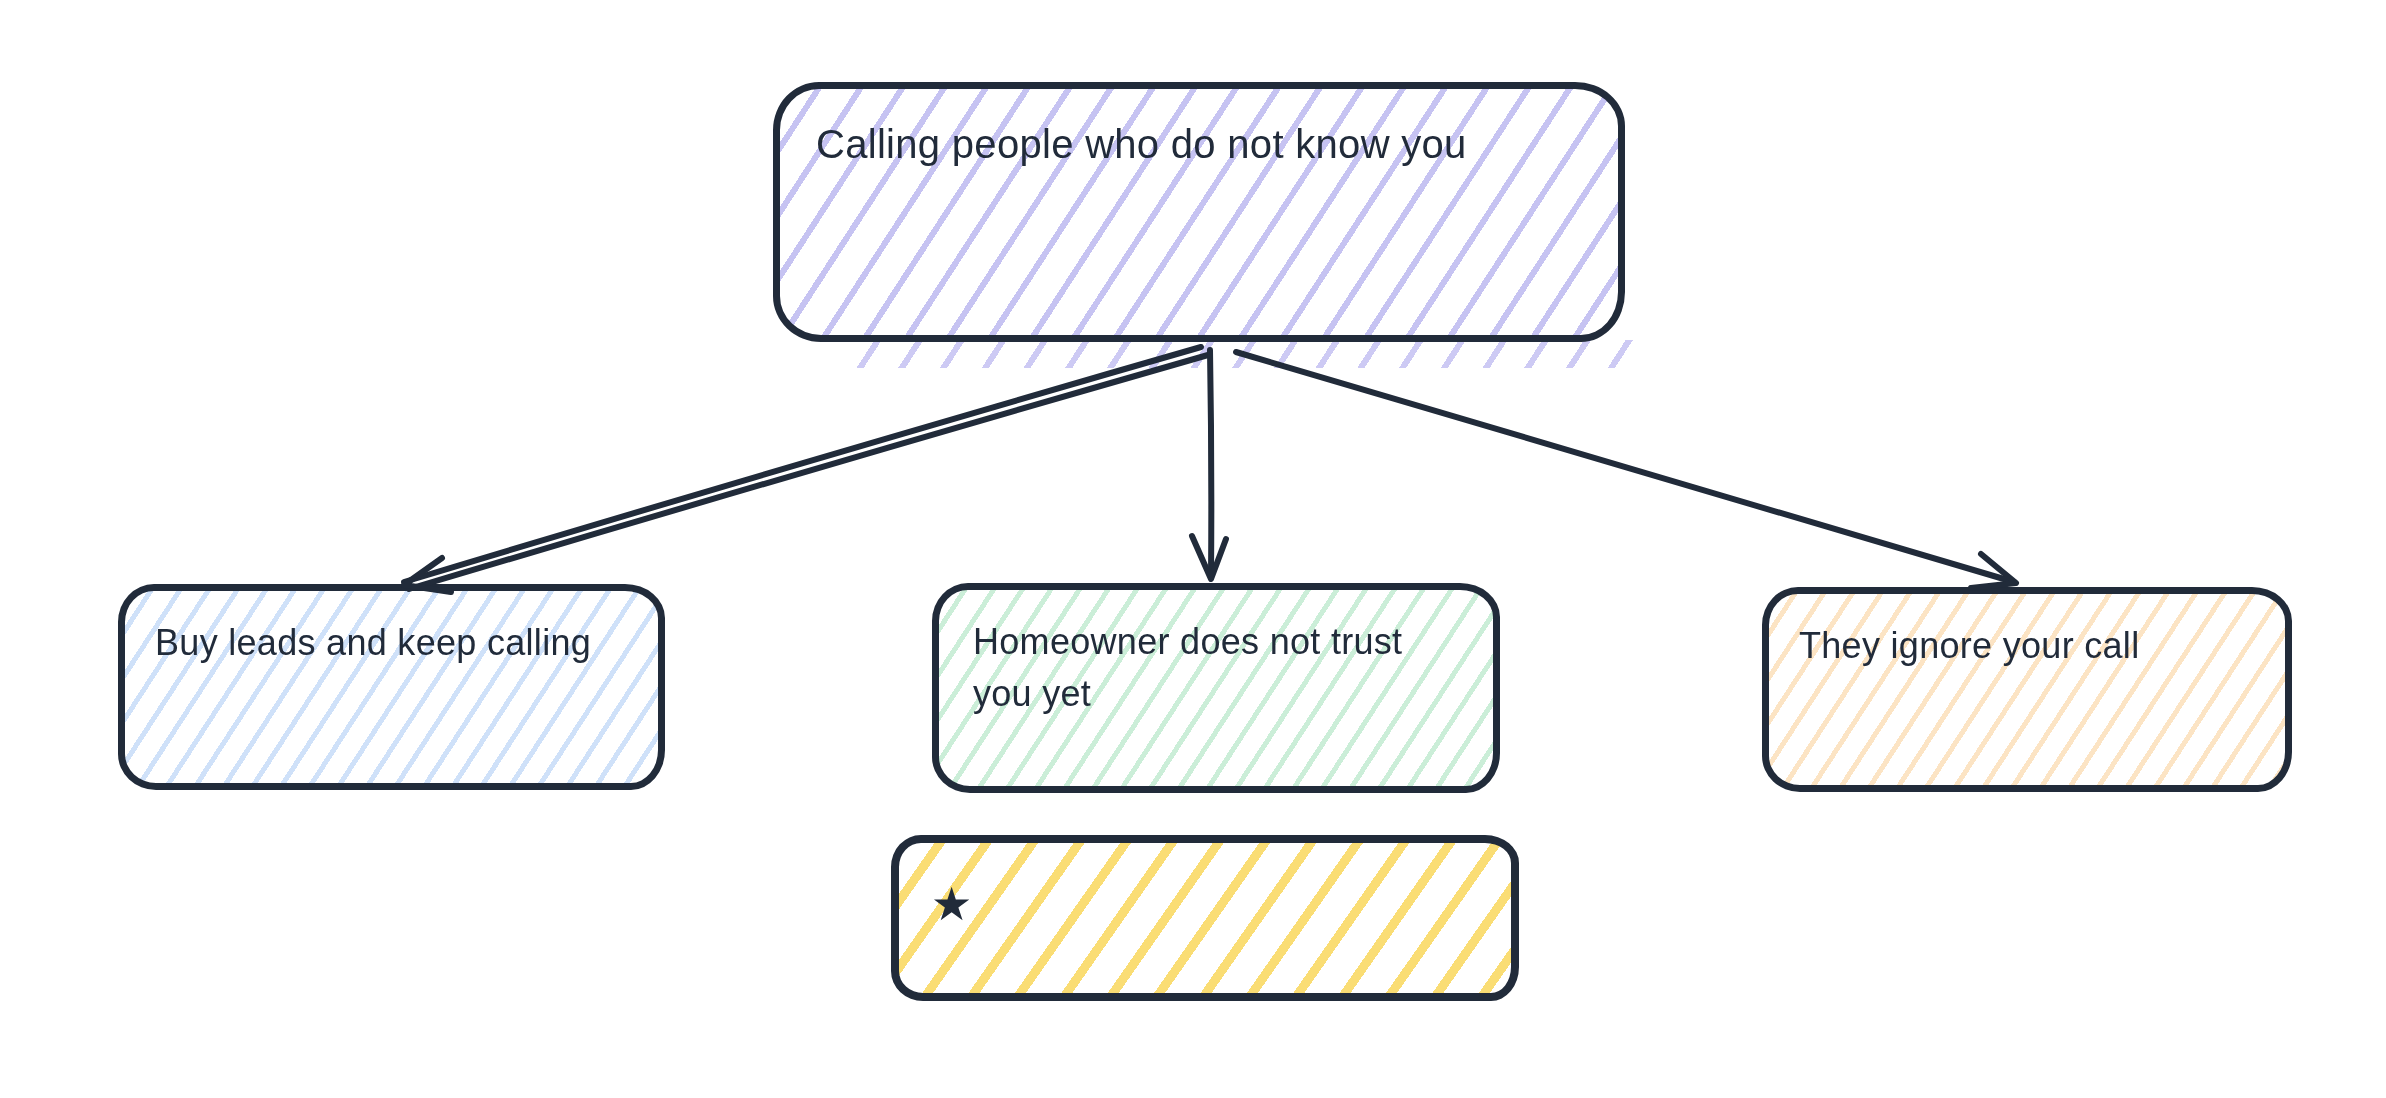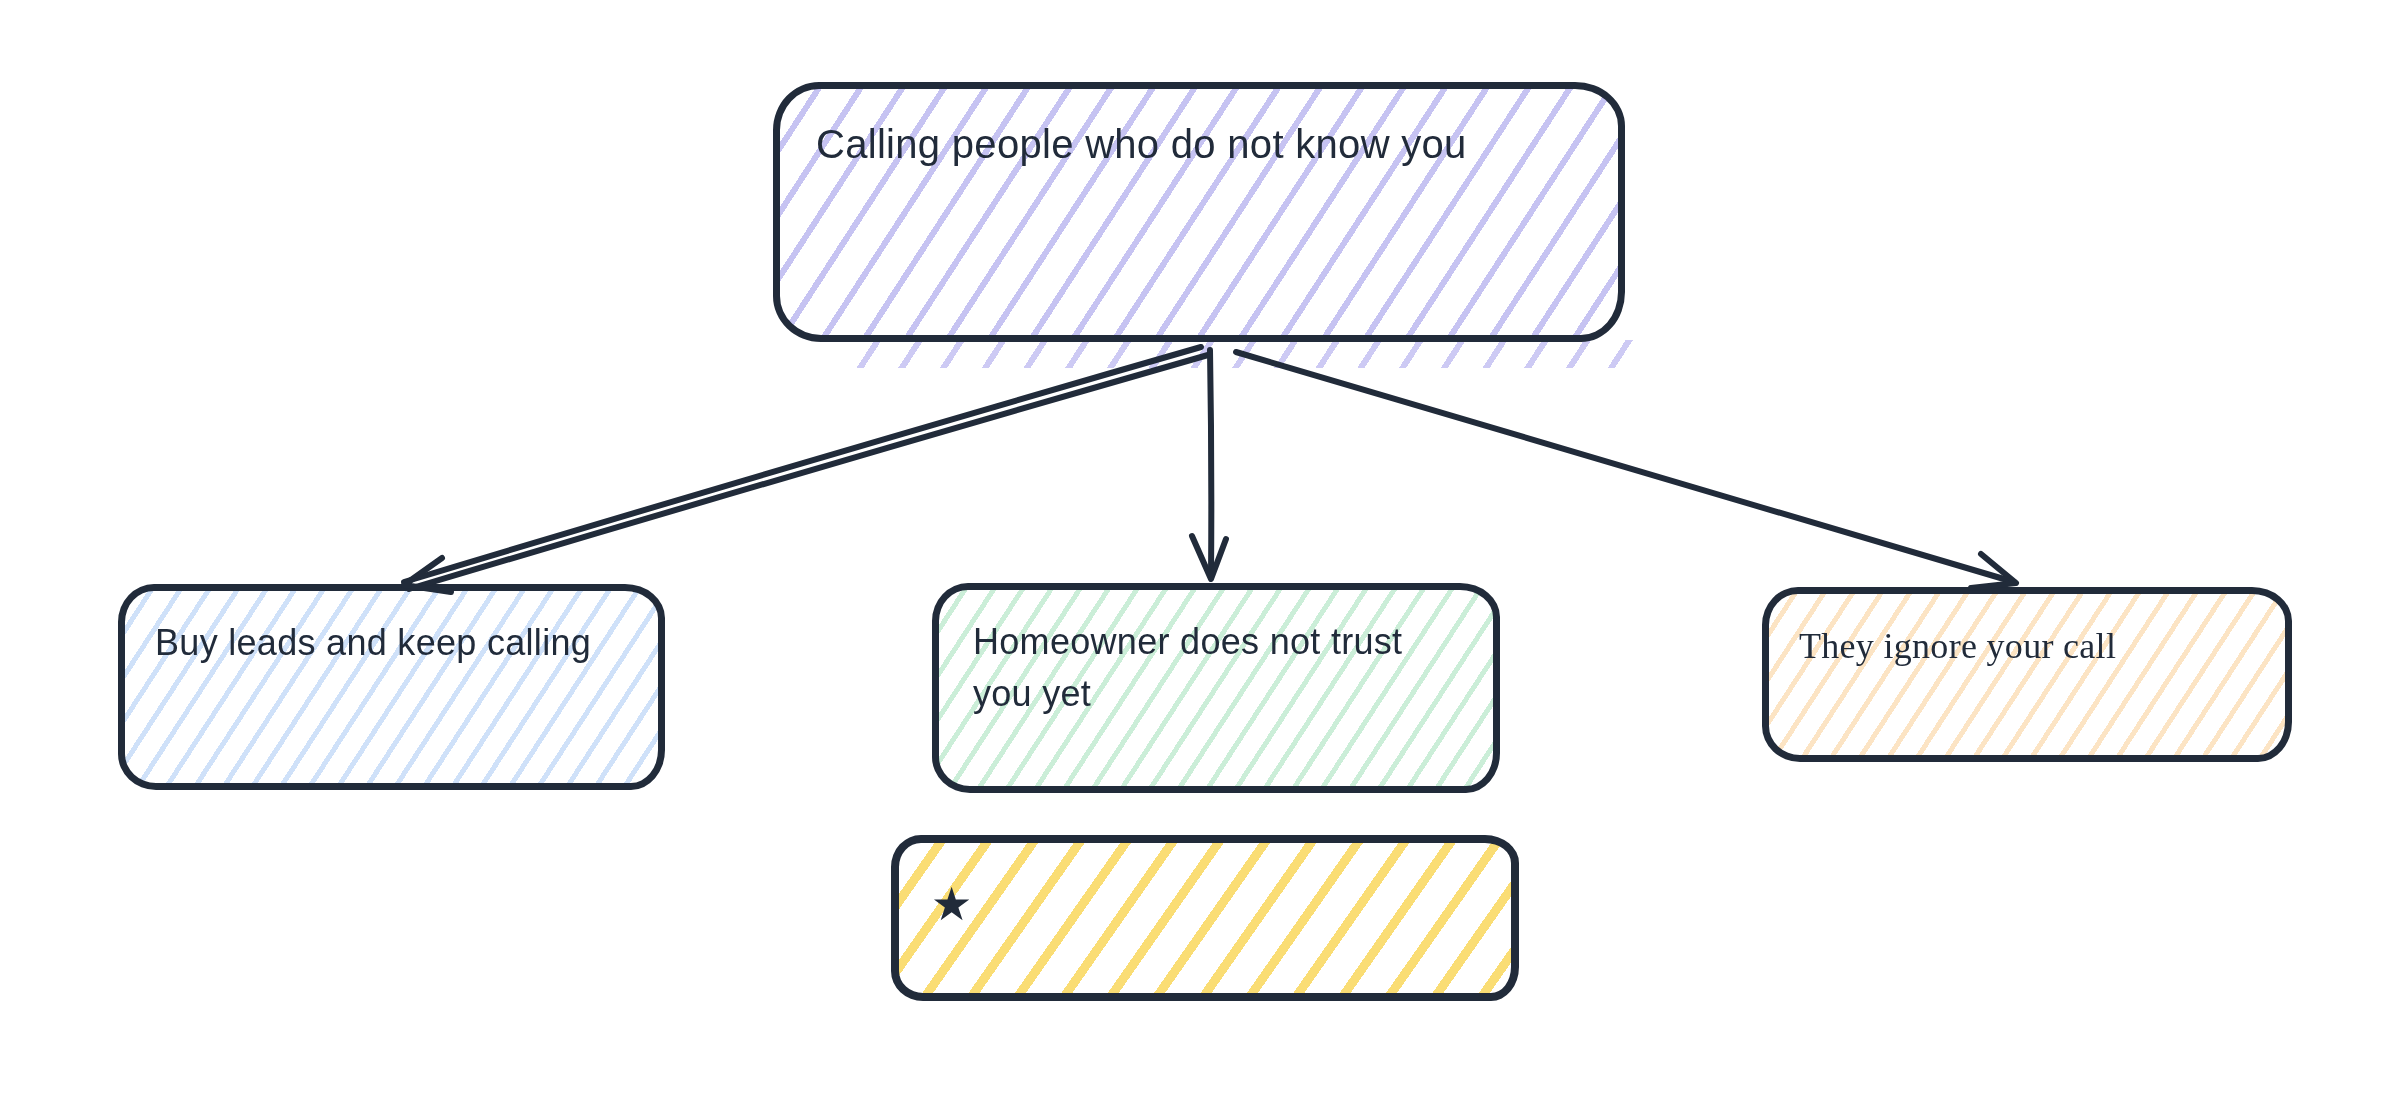--- a/index.html
+++ b/index.html
@@ -53,27 +53,26 @@
   }
   #node-trust {
     left: 892px; top: 583px; width: 568px; height: 210px;
     border-radius: 36px 40px 34px 38px / 38px 34px 40px 36px;
     background-image: repeating-linear-gradient(123deg,
       transparent 0 19px, #cbeed8 19px 24px);
     padding: 26px 34px 0 34px;
     font-size: 36px;
   }
   #node-ignore {
-    left: 1722px; top: 587px; width: 530px; height: 175px;
+    left: 1722px; top: 587px; width: 530px; height: 205px;
     border-radius: 36px 40px 34px 38px / 38px 34px 40px 36px;
     background-image: repeating-linear-gradient(123deg,
       transparent 0 19px, #fce4c4 19px 24px);
     padding: 26px 30px 8px 30px;
     font-size: 36px;
-    font-family: Liberation Serif, serif;
   }
   
   #node-note {
     left: 851px; top: 835px; width: 628px; height: 166px;
     border-radius: 30px 34px 28px 32px / 32px 28px 34px 30px;
     border-width: 8px;
     background-image: repeating-linear-gradient(125deg,
       transparent 0 29px, #fadd74 29px 38px);
     padding: 36px 30px 0 32px;
     font-size: 38px;

